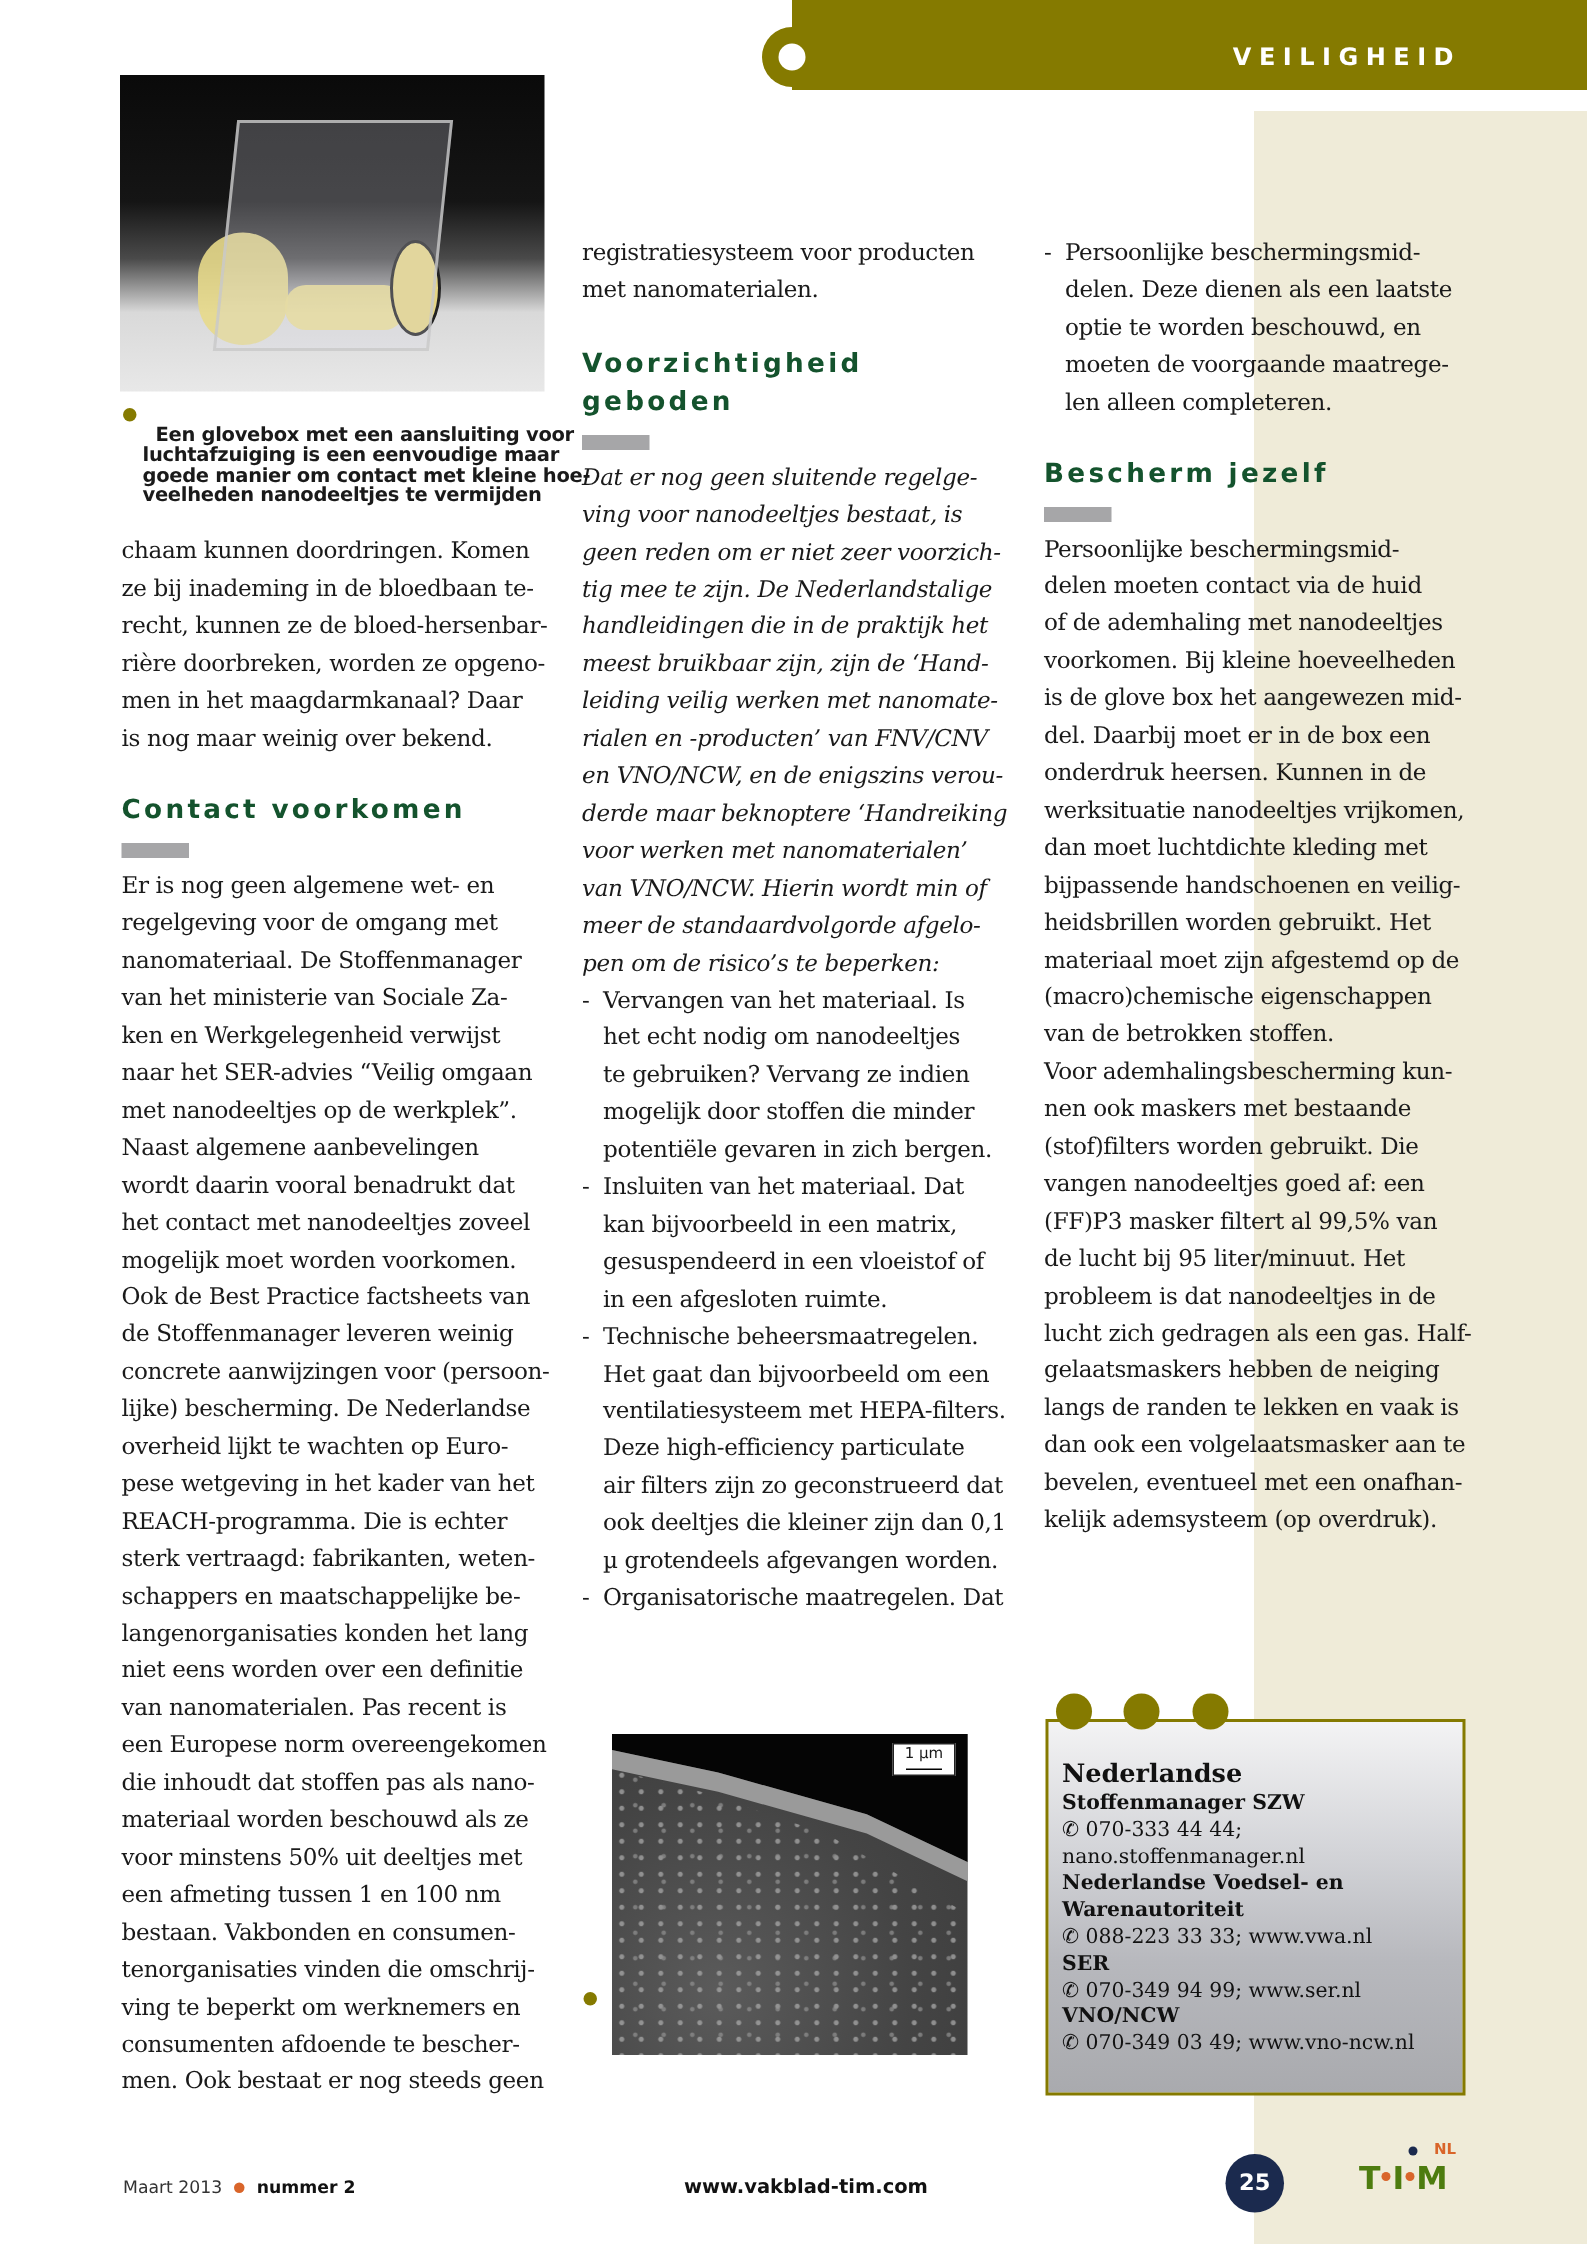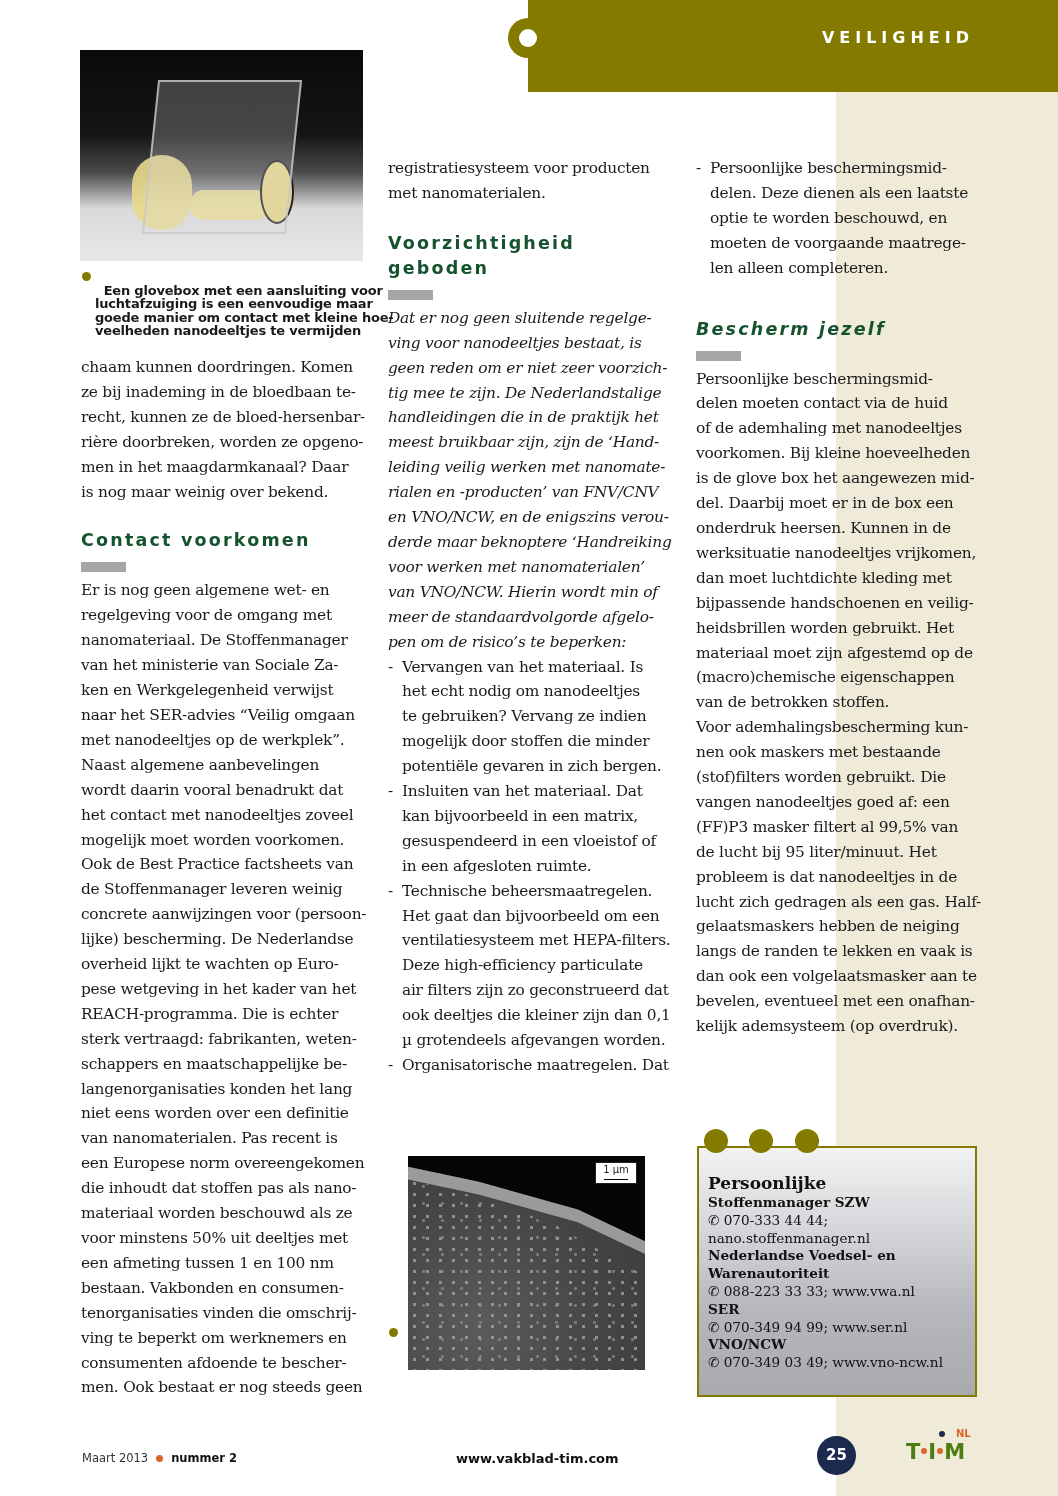--- a/index.html
+++ b/index.html
@@ -1,21 +1,21 @@
 <!DOCTYPE html>
 <html><head>
   <meta charset="utf-8">
   <style>
     html, body { margin: 0; padding: 0; }
     body {
       width: 1058px; height: 1496px; position: relative; overflow: hidden;
       background: #ffffff; font-family: "DejaVu Serif", serif; color: #1a1a1a;
     }
     .cream-band { position: absolute; left: 836px; top: 74px; width: 222px; height: 1422px; background: #efebd8; }
-    .header-bar { position: absolute; left: 528px; top: 0; width: 530px; height: 92px; background: #857a00; }
+    .header-bar { position: absolute; left: 528px; top: 0; width: 530px; height: 60px; background: #857a00; }
     .header-tab { position: absolute; left: 508px; top: 18px; width: 44px; height: 40px; background: #857a00; border-radius: 22px 0 0 22px; }
     .header-dot { position: absolute; left: 519px; top: 29px; width: 18px; height: 18px; border-radius: 50%; background: #ffffff; }
     .header-title {
       position: absolute; right: 84px; top: 28px; color: #ffffff;
       font-family: "DejaVu Sans", sans-serif; font-weight: bold; font-size: 16px; letter-spacing: 5px;
     }
     .col { position: absolute; }
     .body-text {
       font-size: 15.4px; line-height: 24.9px; white-space: pre; margin: 0; letter-spacing: -0.25px;
     }
@@ -235,21 +235,21 @@
 
 <div class="col" style="left:696px; top:156px; width:290px;">
   <div style="position:relative; padding-left:14px;">
       <span style="position:absolute; left:0; top:0;" class="body-text">-</span>
       <p class="body-text">Persoonlijke beschermingsmid-
 delen. Deze dienen als een laatste
 optie te worden beschouwd, en
 moeten de voorgaande maatrege-
 len alleen completeren.</p>
     </div>
-  <h2 class="heading" style="margin-top:36px;font-style:italic;">Bescherm jezelf</h2>
+  <h2 class="heading" style="margin-top:23px;">Bescherm jezelf</h2>
   <div class="heading-rule"></div>
   <p class="body-text" style="margin-top:6px;">Persoonlijke beschermingsmid-
 delen moeten contact via de huid
 of de ademhaling met nanodeeltjes
 voorkomen. Bij kleine hoeveelheden
 is de glove box het aangewezen mid-
 del. Daarbij moet er in de box een
 onderdruk heersen. Kunnen in de
 werksituatie nanodeeltjes vrijkomen,
 dan moet luchtdichte kleding met
@@ -268,21 +268,21 @@
 lucht zich gedragen als een gas. Half-
 gelaatsmaskers hebben de neiging
 langs de randen te lekken en vaak is
 dan ook een volgelaatsmasker aan te
 bevelen, eventueel met een onafhan-
 kelijk ademsysteem (op overdruk).</p>
 </div>
 
 <div class="info-box">
   <div class="info-content">
-    <div class="info-title">Persoonlijke</div>
+    <div class="info-title">Nederlandse</div>
     <div class="info-line bold">Stoffenmanager SZW</div>
     <div class="info-line">✆ 070-333 44 44;
 nano.stoffenmanager.nl</div>
     <div class="info-line bold">Nederlandse Voedsel- en
 Warenautoriteit</div>
     <div class="info-line">✆ 088-223 33 33; www.vwa.nl</div>
     <div class="info-line bold">SER</div>
     <div class="info-line">✆ 070-349 94 99; www.ser.nl</div>
     <div class="info-line bold">VNO/NCW</div>
     <div class="info-line">✆ 070-349 03 49; www.vno-ncw.nl</div>

